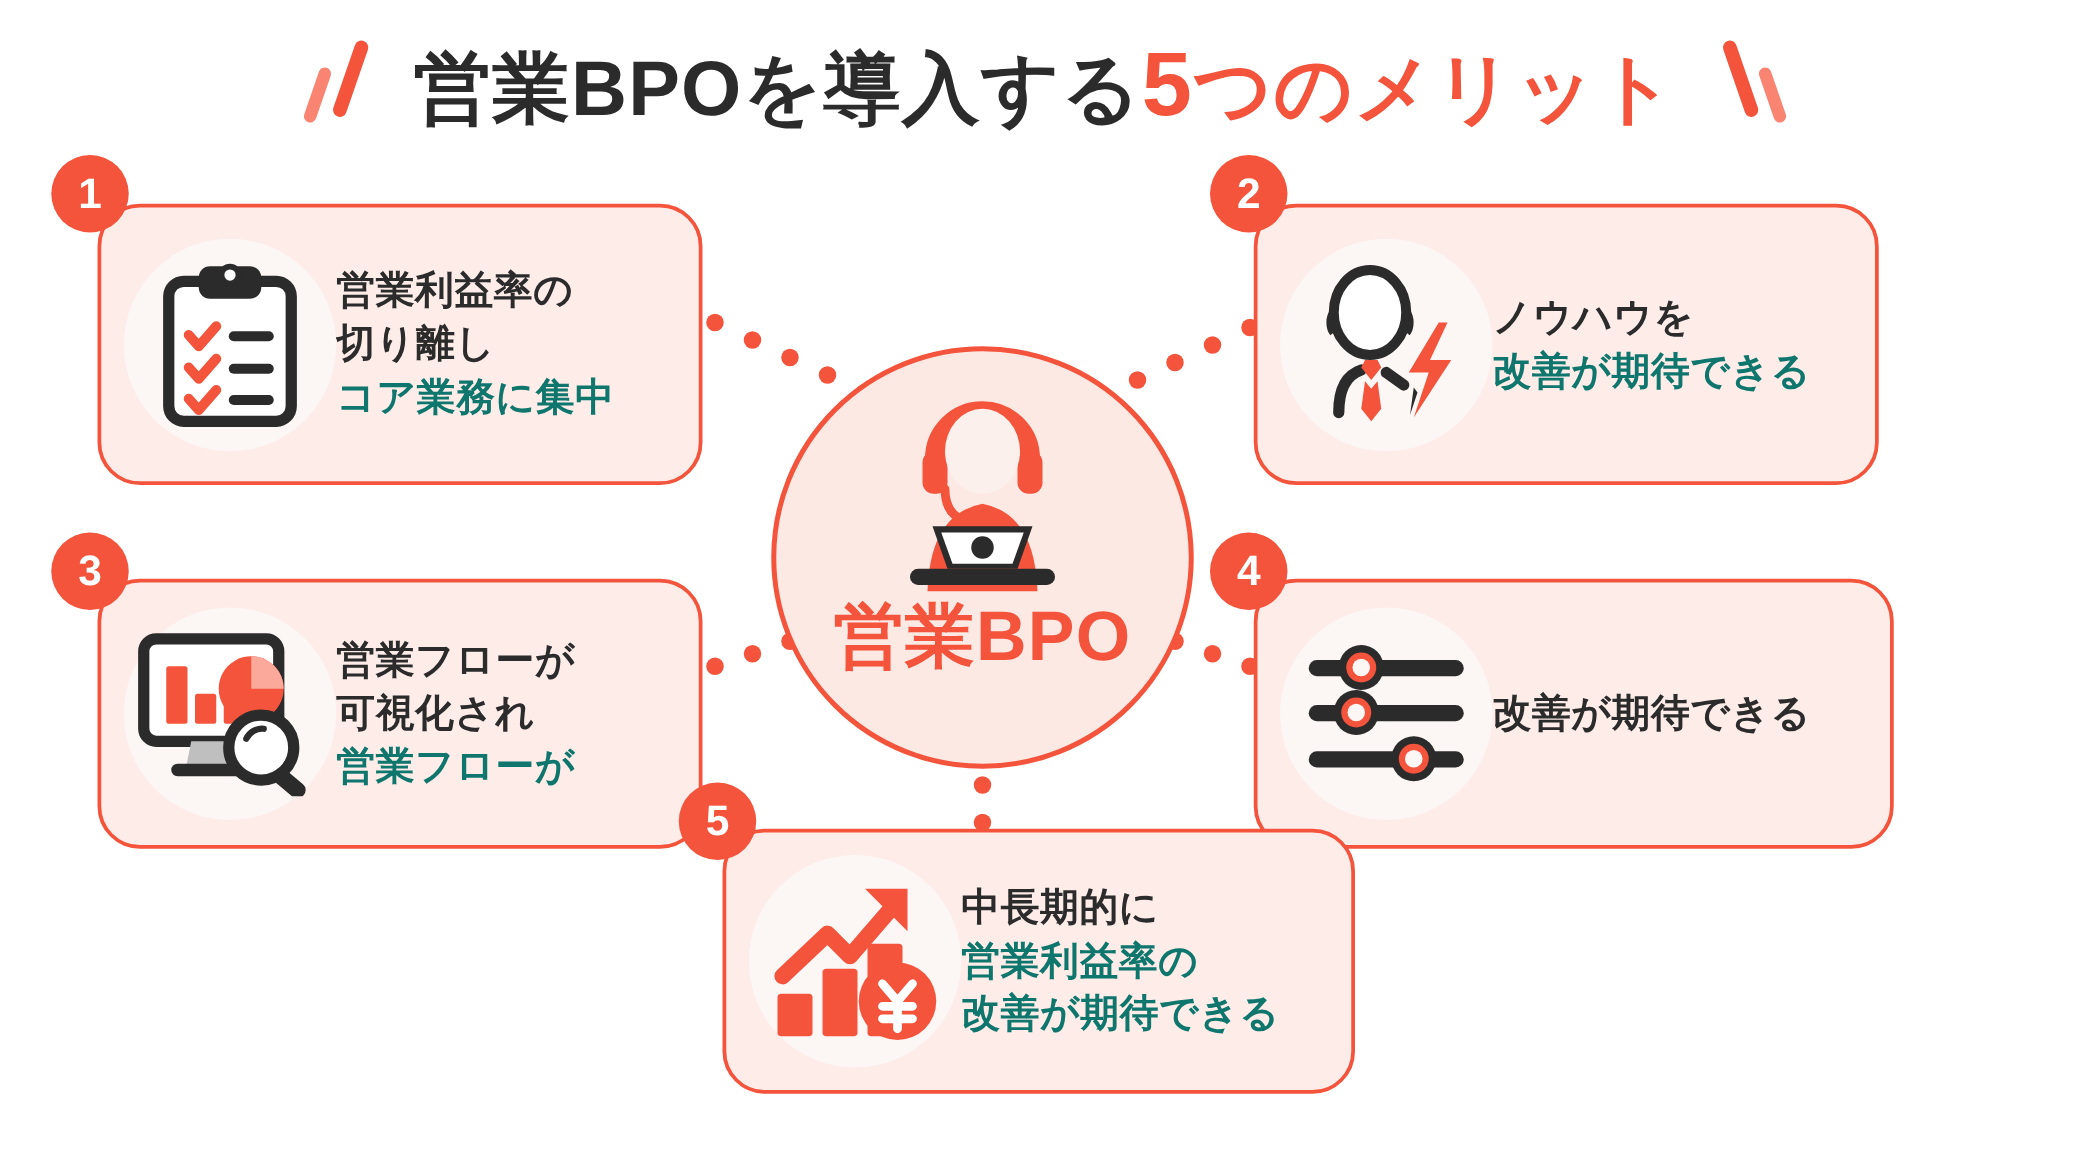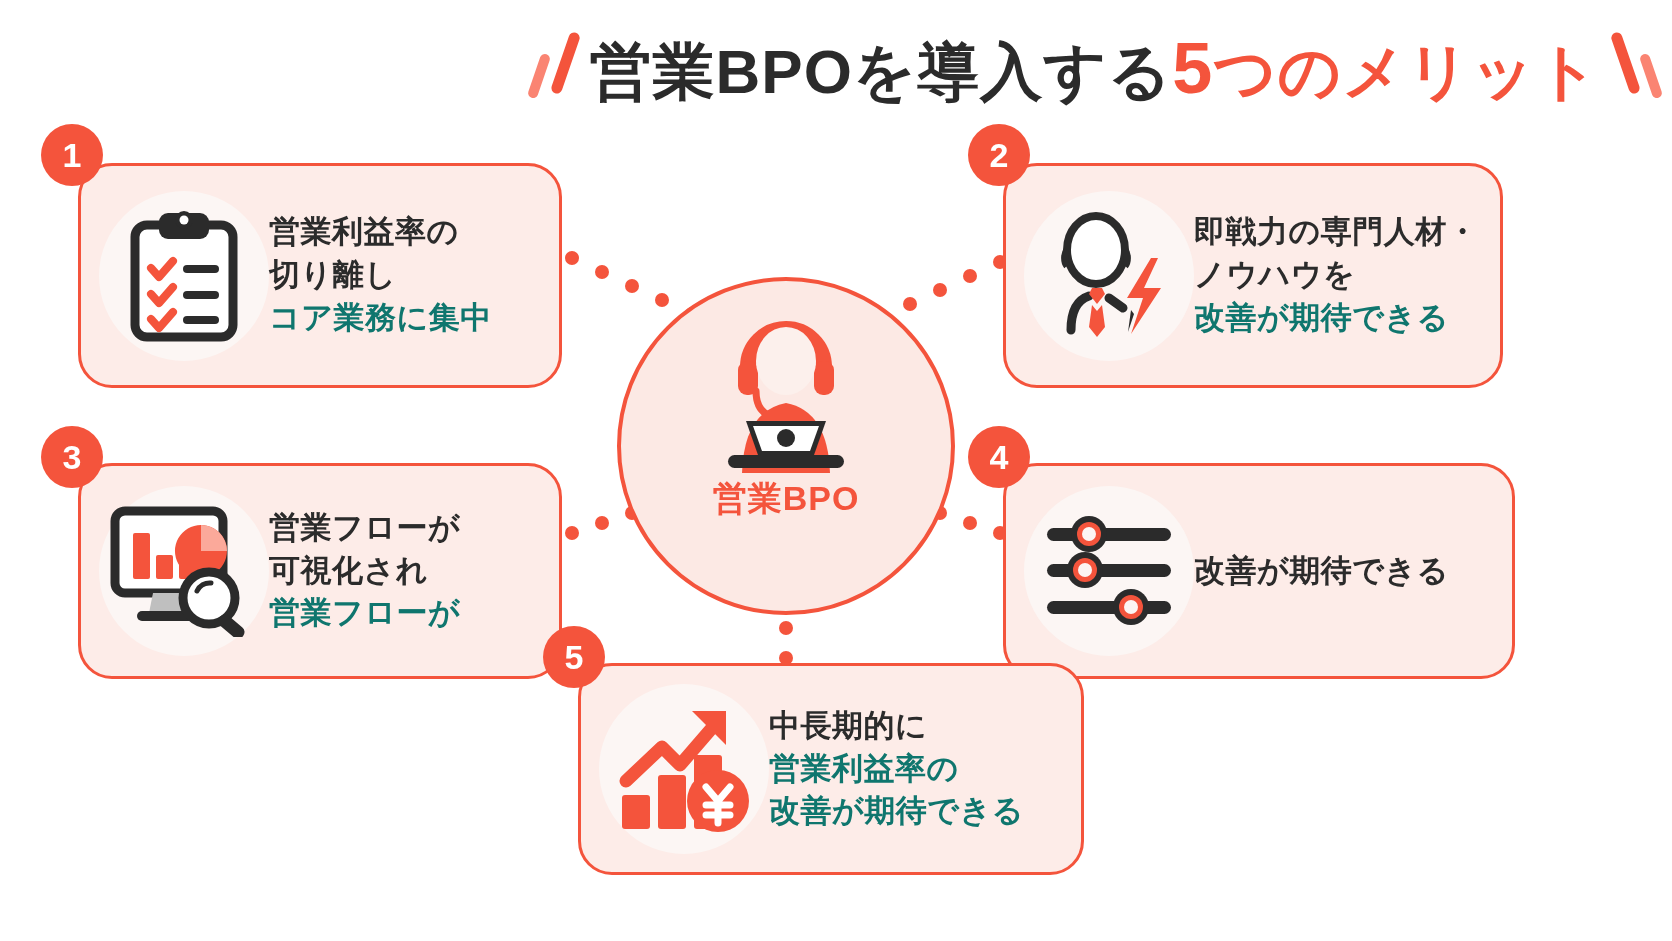--- a/index.html
+++ b/index.html
@@ -8,21 +8,21 @@
     background:#ffffff;
     font-family:"Liberation Sans","DejaVu Sans",sans-serif;
     overflow:hidden;
     position:relative;
   }
   #stage{position:relative;width:1672px;height:941px;}
 
   
   .title-wrap{
     position:absolute;left:0;top:18px;width:1672px;height:100px;
-    display:flex;align-items:center;justify-content:flex-end;
+    display:flex;align-items:center;justify-content:center;gap:26px;
   }
   .title-text{
     font-size:62px;font-weight:700;letter-spacing:1px;
     color:#2b2b2b;white-space:nowrap;line-height:1;
   }
   .title-text .accent{color:#F4543C;}
   .title-text .big5{font-size:72px;}
   .slash-left,.slash-right{position:relative;width:72px;height:86px;flex:0 0 auto;}
   .slash-left i,.slash-right i{position:absolute;display:block;border-radius:6px;}
   .slash-left i.s1{width:11px;height:64px;background:#F4543C;left:42px;top:6px;transform:rotate(19deg);}
@@ -84,21 +84,21 @@
     border-radius:50%;
     background:#FCE9E4;
     border:4px solid #F4543C;
     box-sizing:border-box;
     display:flex;flex-direction:column;align-items:center;justify-content:flex-start;
     z-index:4;
   }
   #hub .hub-icon{margin-top:24px;width:200px;height:180px;}
   #hub .hub-label{
     margin-top:-4px;
-    font-size:34px;font-weight:700;color:#F4543C;letter-spacing:1px;line-height:1;
+    font-size:56px;font-weight:700;color:#F4543C;letter-spacing:1px;line-height:1;
   }
   .svg-ico{display:block;}
 </style>
 </head>
 <body>
 
 <div id="stage">
 
   <div class="title-wrap">
     <span class="slash-left">
@@ -184,21 +184,20 @@
         <path d="M86 38 a6 10 0 0 1 0 16" fill="#FFFFFF" stroke="#2B2B2B" stroke-width="7"></path>
         <path d="M32 118 q0 -28 18 -34" fill="none" stroke="#2B2B2B" stroke-width="9" stroke-linecap="round"></path>
         <path d="M70 86 l14 10" fill="none" stroke="#2B2B2B" stroke-width="9" stroke-linecap="round"></path>
         <path d="M50 82 l8 10 8 -10 -3 -6 -10 0z" fill="#F4543C"></path>
         <path d="M53 93 l5 6 5 -6 3 22 -8 10 -8 -10z" fill="#F4543C"></path>
         <path d="M112 46 l-24 40 16 0 -12 36 30 -46 -17 0 14 -30z" fill="#F4543C"></path>
         <path d="M92 98 l-3 22 6 -18z" fill="#2B2B2B"></path>
       </svg>
     </div>
     <div class="card-text">
-      <div>即戦力の専門人材・</div>
       <div>ノウハウを</div>
       <div class="red">改善が期待できる</div>
     </div>
   </div>
 
   <div class="card" id="card3">
     <div class="badge">3</div>
     <div class="icon-holder">
       <svg class="svg-ico" width="150" height="132" viewBox="0 0 150 132">
         <rect x="6" y="6" width="108" height="82" rx="10" fill="#FFFFFF" stroke="#2B2B2B" stroke-width="9"></rect>

